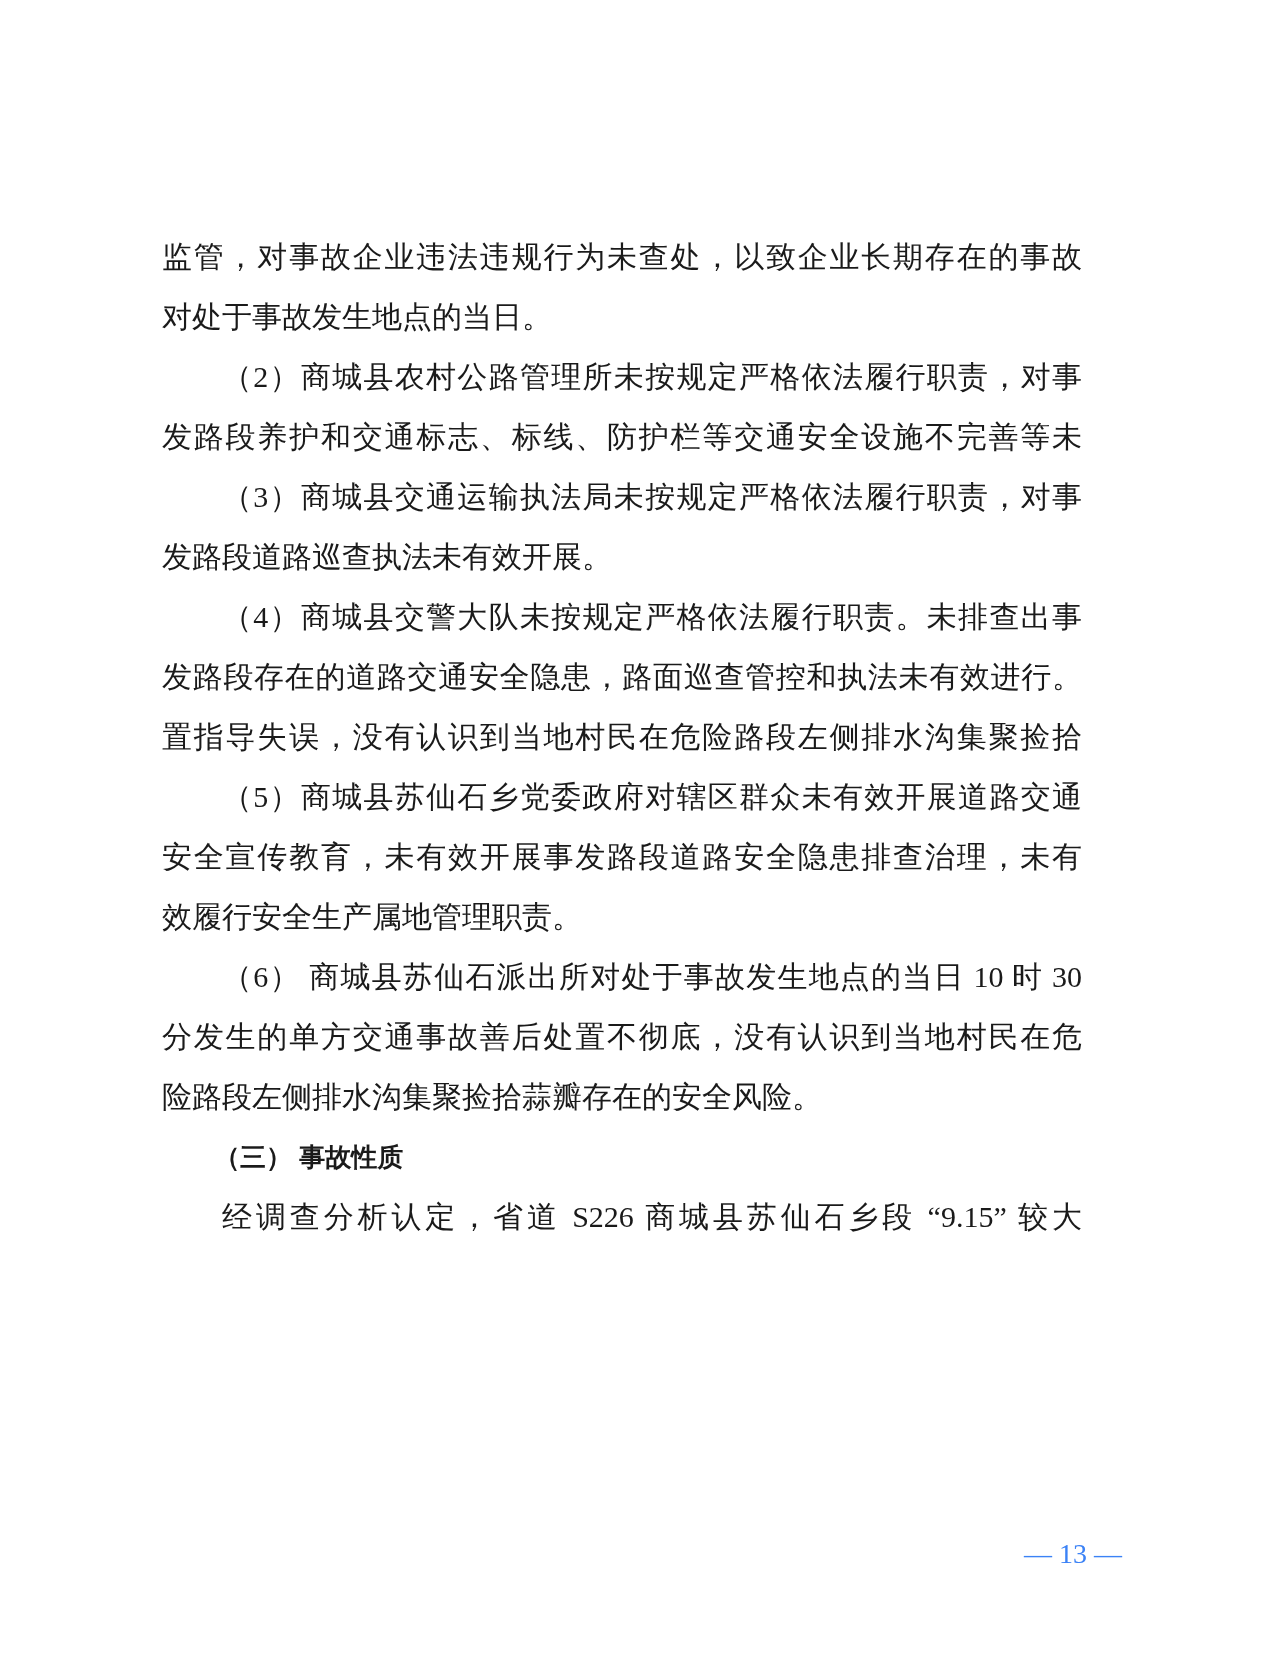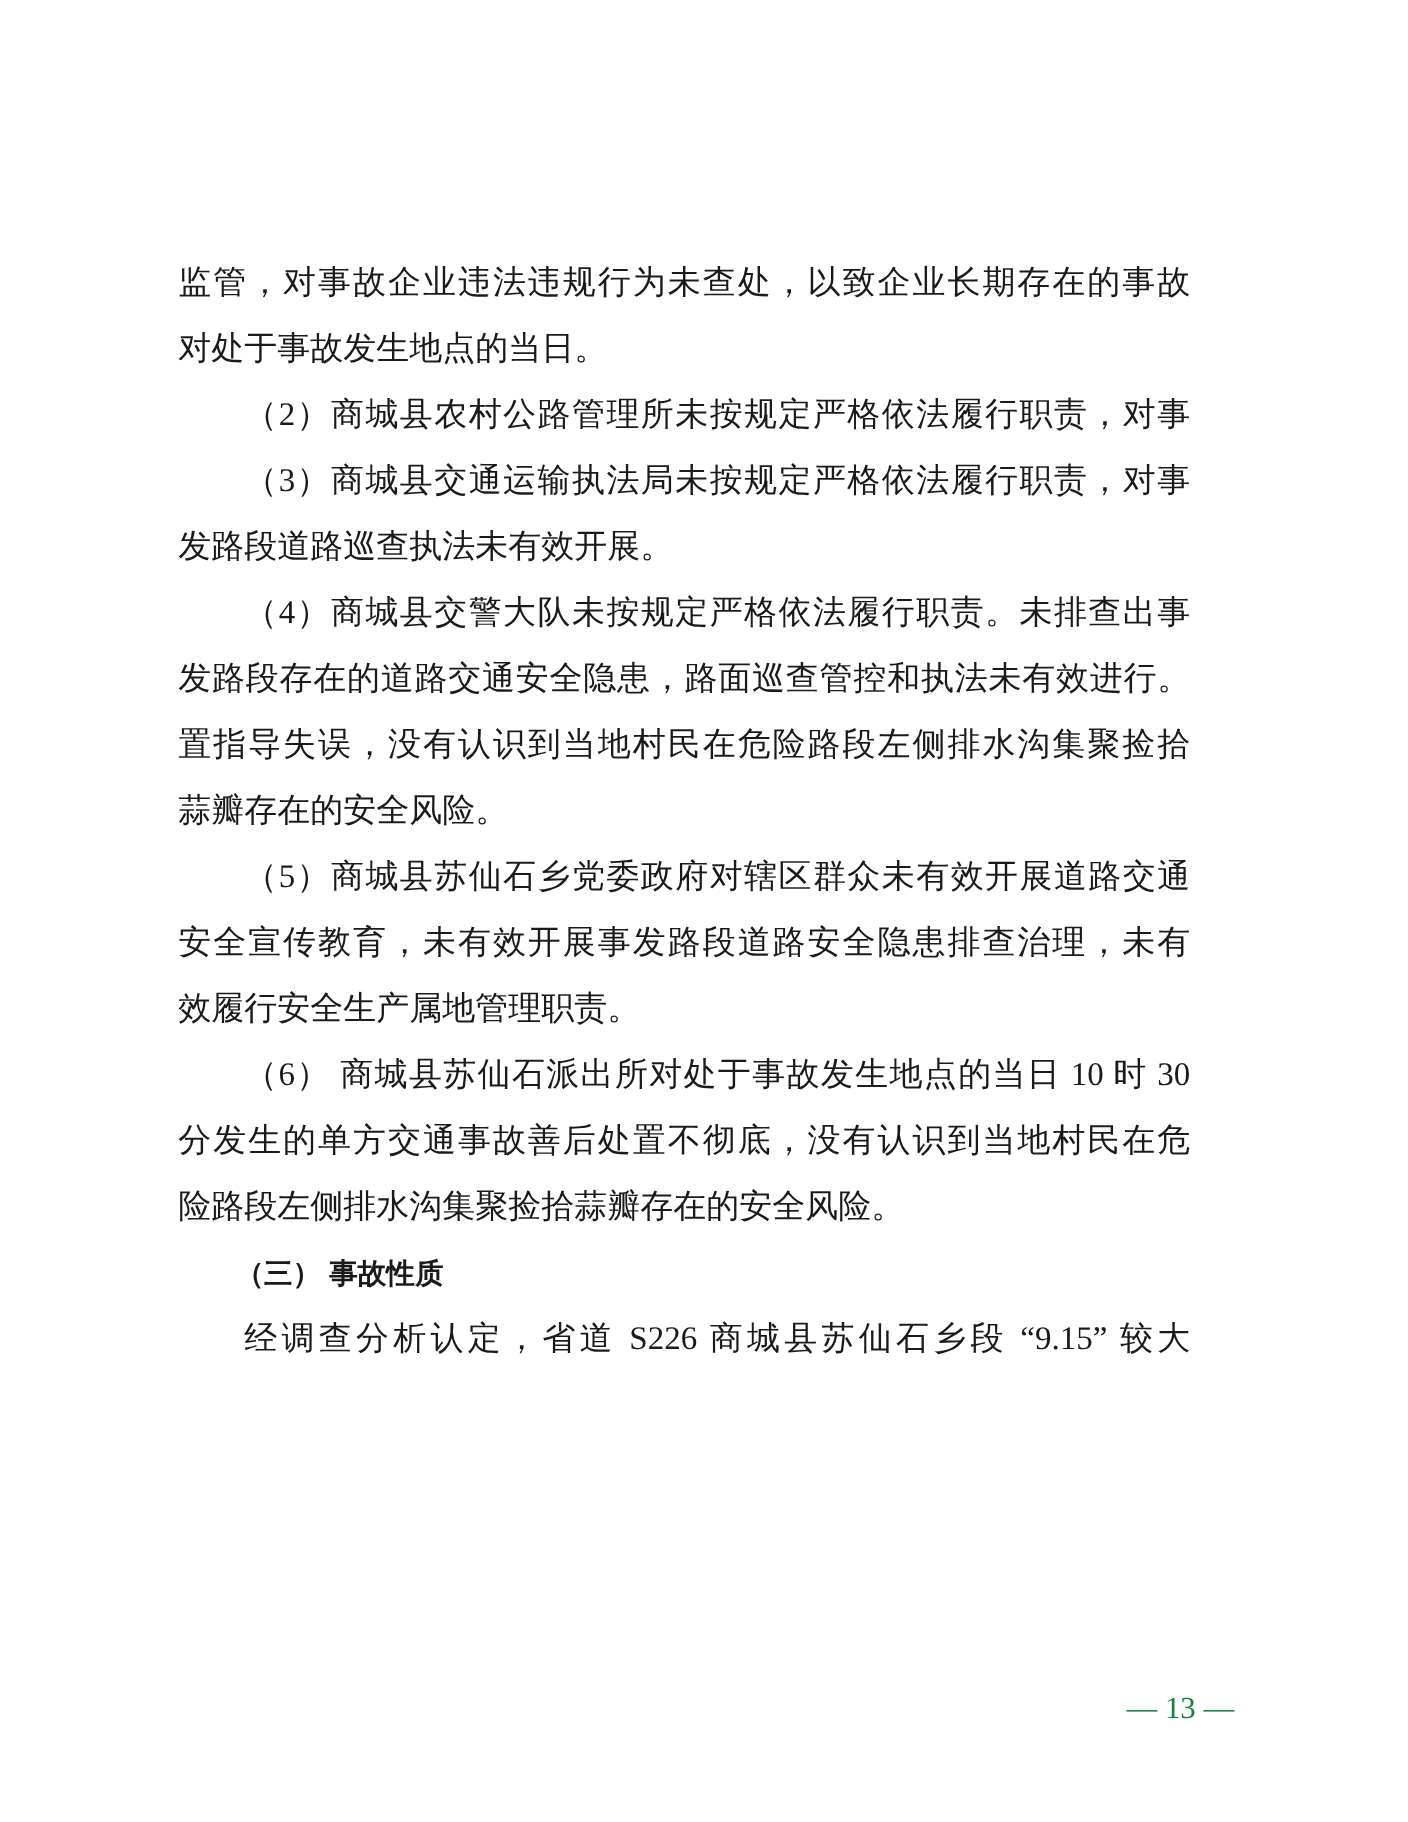--- a/index.html
+++ b/index.html
@@ -41,39 +41,39 @@
     font-size: 26px;
   }
   .page-footer {
     position: absolute;
     top: 1534px;
     left: 1008px;
     width: 130px;
     text-align: center;
     font-size: 28px;
     line-height: 40px;
-    color: #15803d;
+    color: #3b82f6;
   }
 </style>
 </head>
 <body>
 
 <div class="page">
 
   <main class="body-text">
 
   <div class="line fill">监管，对事故企业违法违规行为未查处，以致企业长期存在的事故</div>
       <div class="line">对处于事故发生地点的当日。</div>
       <div class="line indent fill">（2）商城县农村公路管理所未按规定严格依法履行职责，对事</div>
+      <div class="line fill">发路段养护和交通标志、标线、防护栏等交通安全设施不完善等未</div>
       <div class="line indent fill">（3）商城县交通运输执法局未按规定严格依法履行职责，对事</div>
       <div class="line">发路段道路巡查执法未有效开展。</div>
       <div class="line indent fill">（4）商城县交警大队未按规定严格依法履行职责。未排查出事</div>
       <div class="line fill">发路段存在的道路交通安全隐患，路面巡查管控和执法未有效进行。</div>
       <div class="line fill">置指导失误，没有认识到当地村民在危险路段左侧排水沟集聚捡拾</div>
-      <div class="line">蒜瓣存在的安全风险。</div>
       <div class="line indent fill">（5）商城县苏仙石乡党委政府对辖区群众未有效开展道路交通</div>
       <div class="line fill">安全宣传教育，未有效开展事发路段道路安全隐患排查治理，未有</div>
       <div class="line">效履行安全生产属地管理职责。</div>
       <div class="line indent fill">（6） 商城县苏仙石派出所对处于事故发生地点的当日 10 时 30</div>
       <div class="line fill">分发生的单方交通事故善后处置不彻底，没有认识到当地村民在危</div>
       <div class="line">险路段左侧排水沟集聚捡拾蒜瓣存在的安全风险。</div>
       <div class="line indent bold">（三） 事故性质</div>
       <div class="line indent fill">经调查分析认定，省道 S226 商城县苏仙石乡段 “9.15” 较大</div>
     </main>
 

